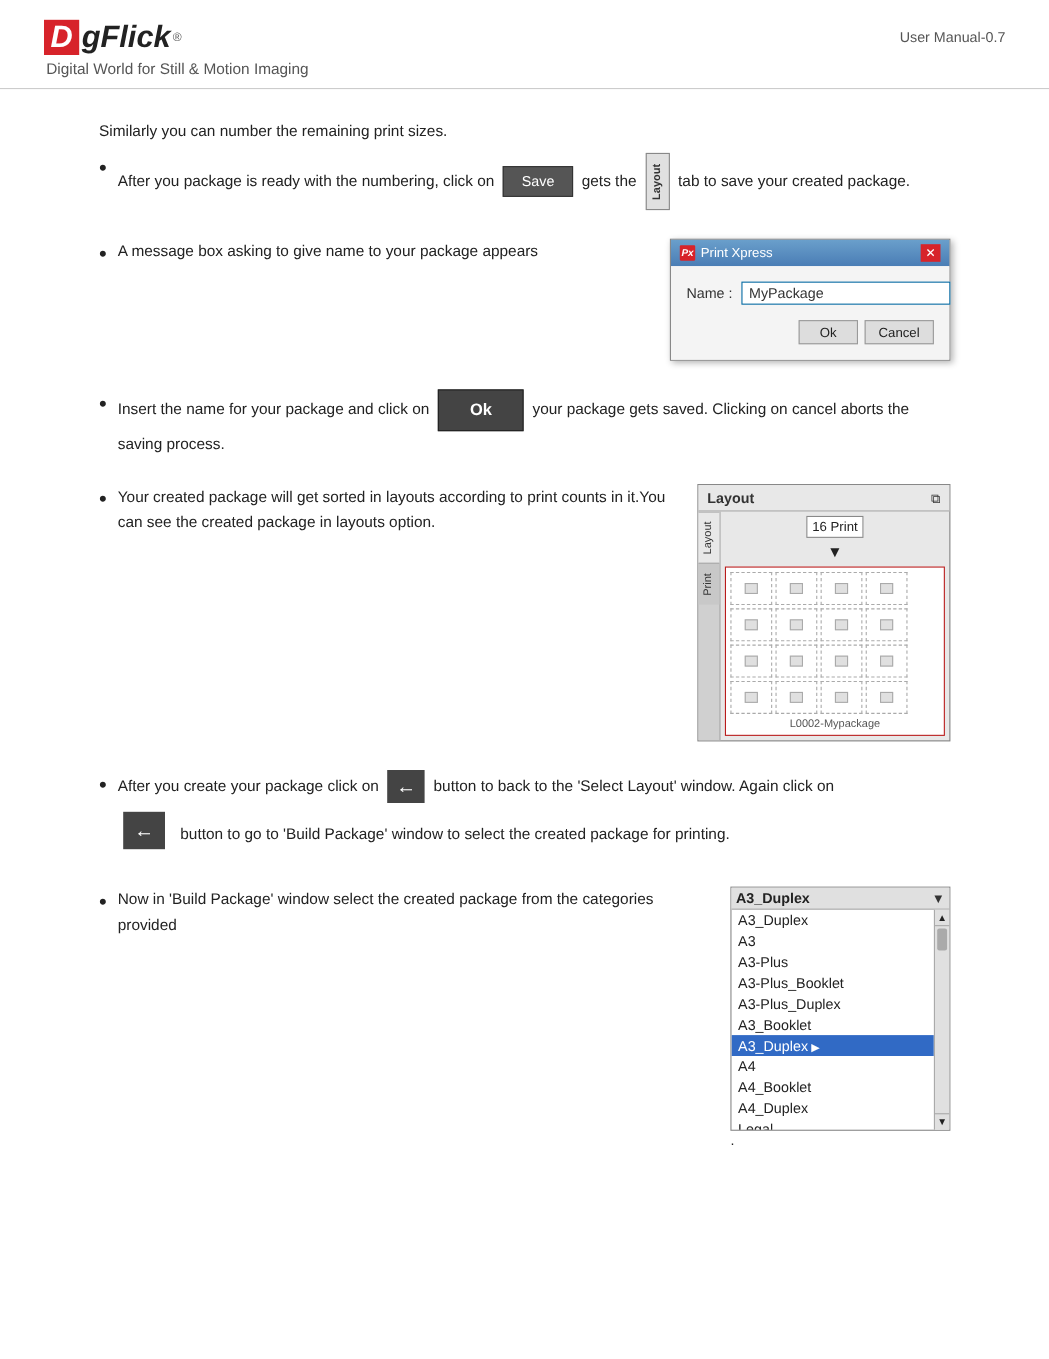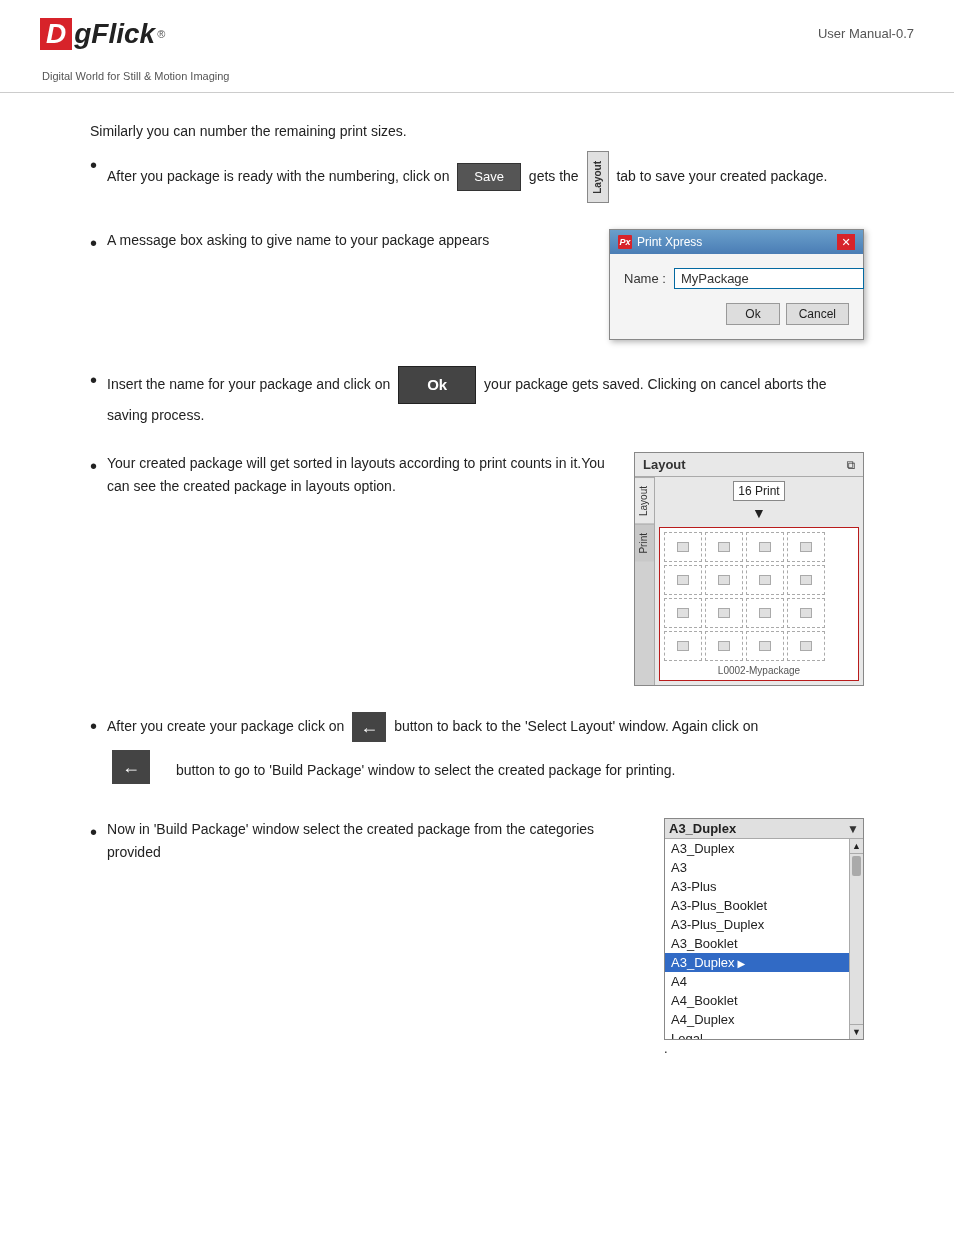--- a/index.html
+++ b/index.html
@@ -45,23 +45,23 @@
       color: #222;
       font-style: italic;
     }
     .logo-registered {
       font-size: 11px;
       color: #555;
       vertical-align: super;
       margin-left: 2px;
     }
     .logo-tagline {
-      font-size: 11px;
+      font-size: 14px;
       color: #555;
-      margin-top: 20px;
+      margin-top: 4px;
       margin-left: 2px;
     }
     .header-right {
       font-size: 13px;
       color: #555;
       padding-top: 8px;
     }
 
     
     .content {
@@ -453,21 +453,21 @@
       margin-top: auto;
     }
     .cat-vscroll-thumb {
       background: #aaa;
       height: 20px;
       margin: 2px;
       border-radius: 2px;
     }
 
     .bullet-sub {
-      margin-left: 22px;
+      margin-left: 10px;
       font-size: 14px;
       line-height: 1.6;
       color: #222;
     }
   </style>
 </head>
 <body>
 
 <div class="header">
   <div class="logo-container">

